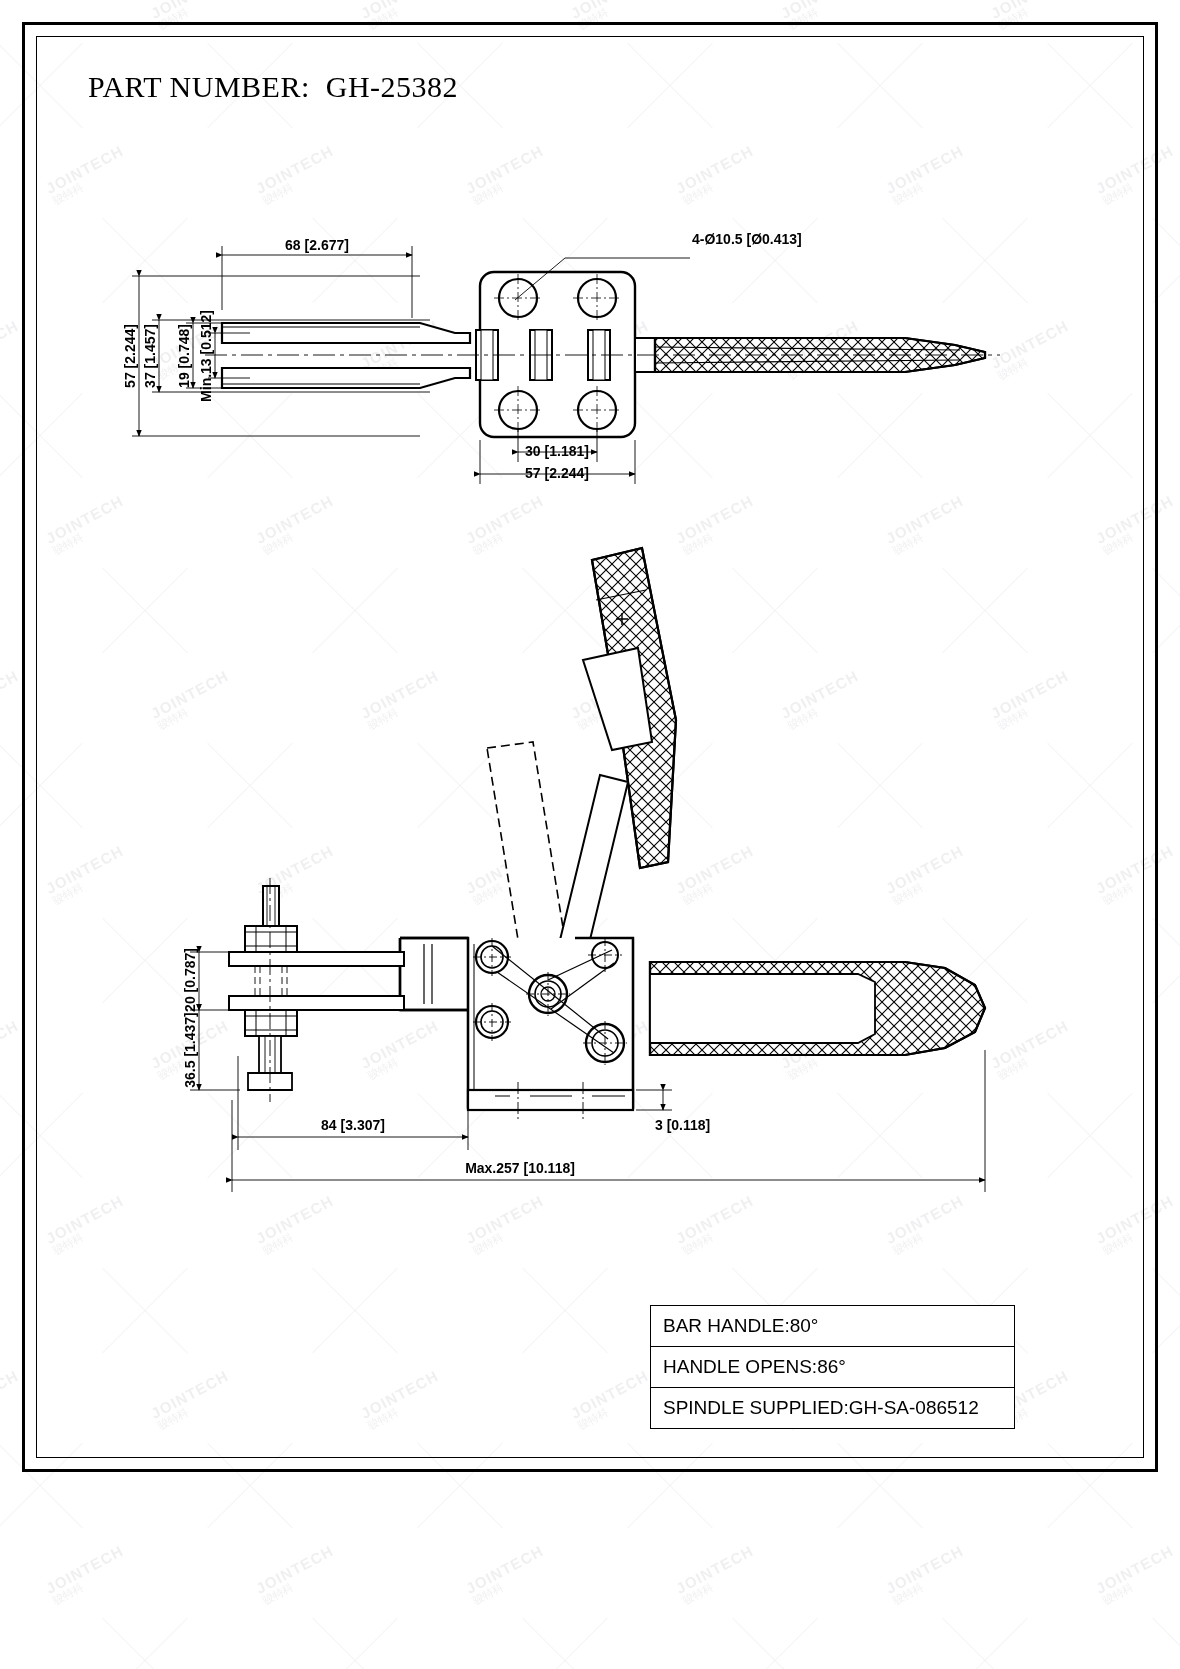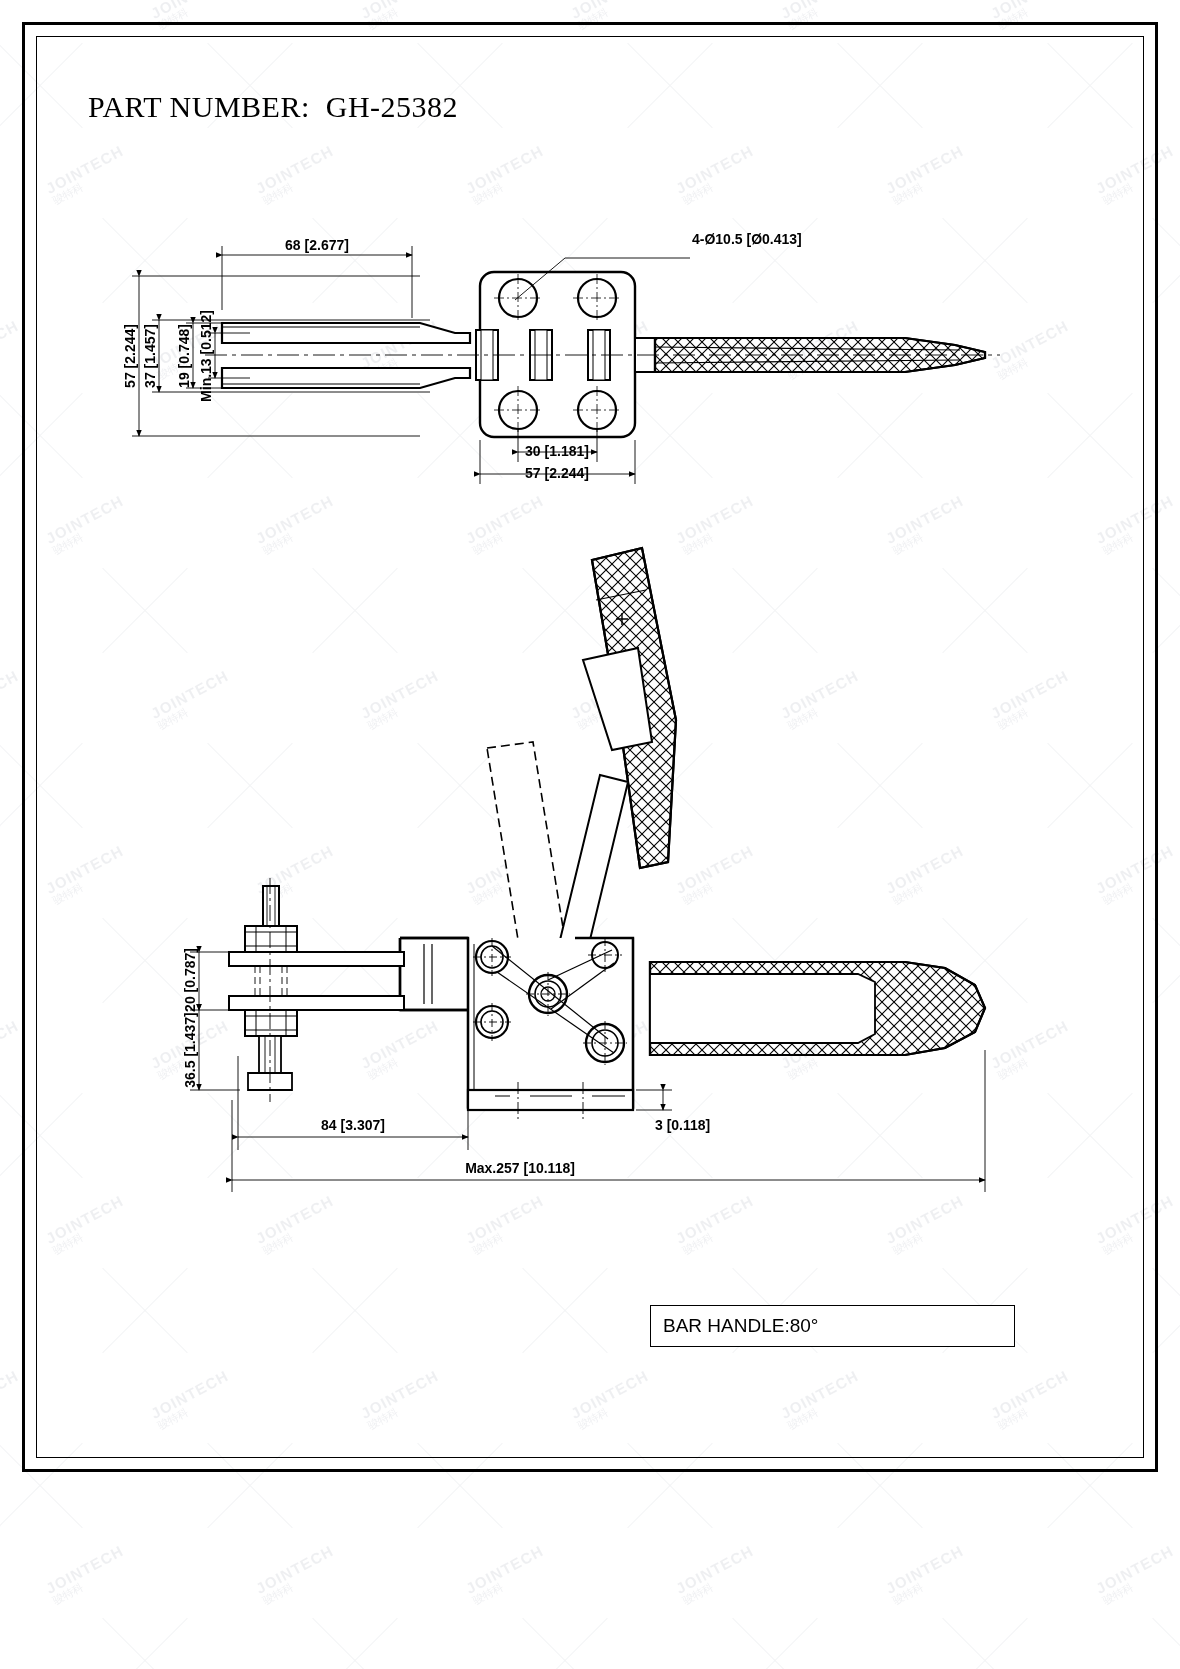--- a/index.html
+++ b/index.html
@@ -22,21 +22,21 @@
              letter-spacing:1.2px;color:#c9ccd4;line-height:15px;white-space:nowrap;}
   .wm .wm-cn{font-family:"DejaVu Sans",sans-serif;font-size:11px;color:#c9ccd4;
              line-height:13px;white-space:nowrap;}
   .xmark{position:absolute;width:120px;height:120px;opacity:.22;}
   .xmark:before,.xmark:after{content:"";position:absolute;left:0;top:50%;
       width:120px;height:1px;background:#c9ccd4;}
   .xmark:before{transform:rotate(45deg);}
   .xmark:after{transform:rotate(-45deg);}
 
   
-  #title{position:absolute;left:88px;top:90px;font-family:"Liberation Serif",serif;
+  #title{position:absolute;left:88px;top:70px;font-family:"Liberation Serif",serif;
          font-size:30px;letter-spacing:.5px;white-space:pre;}
 
   
   #drawing{position:absolute;left:0;top:0;width:1180px;height:1669px;}
 
   
   #notes{position:absolute;left:650px;top:1305px;width:365px;
          border:1.6px solid #000;box-sizing:border-box;background:#fff;}
   #notes .row{height:40px;line-height:40px;padding-left:12px;font-size:19px;
               border-bottom:1.6px solid #000;white-space:nowrap;overflow:hidden;}
@@ -587,15 +587,17 @@
       <text x="0" y="0" transform="translate(195,980) rotate(-90)" text-anchor="middle">20 [0.787]</text>
       <text x="0" y="0" transform="translate(195,1050) rotate(-90)" text-anchor="middle">36.5 [1.437]</text>
       <text x="353" y="1130" text-anchor="middle">84 [3.307]</text>
       <text x="655" y="1130">3 [0.118]</text>
       <text x="520" y="1173" text-anchor="middle">Max.257 [10.118]</text>
     </g>
   </svg>
 
   <div id="notes">
     <div class="row">BAR HANDLE:80°</div>
+    <div class="row">HANDLE OPENS:86°</div>
+    <div class="row">SPINDLE SUPPLIED:GH-SA-086512</div>
   </div>
 
 </div>
 
 </body></html>

